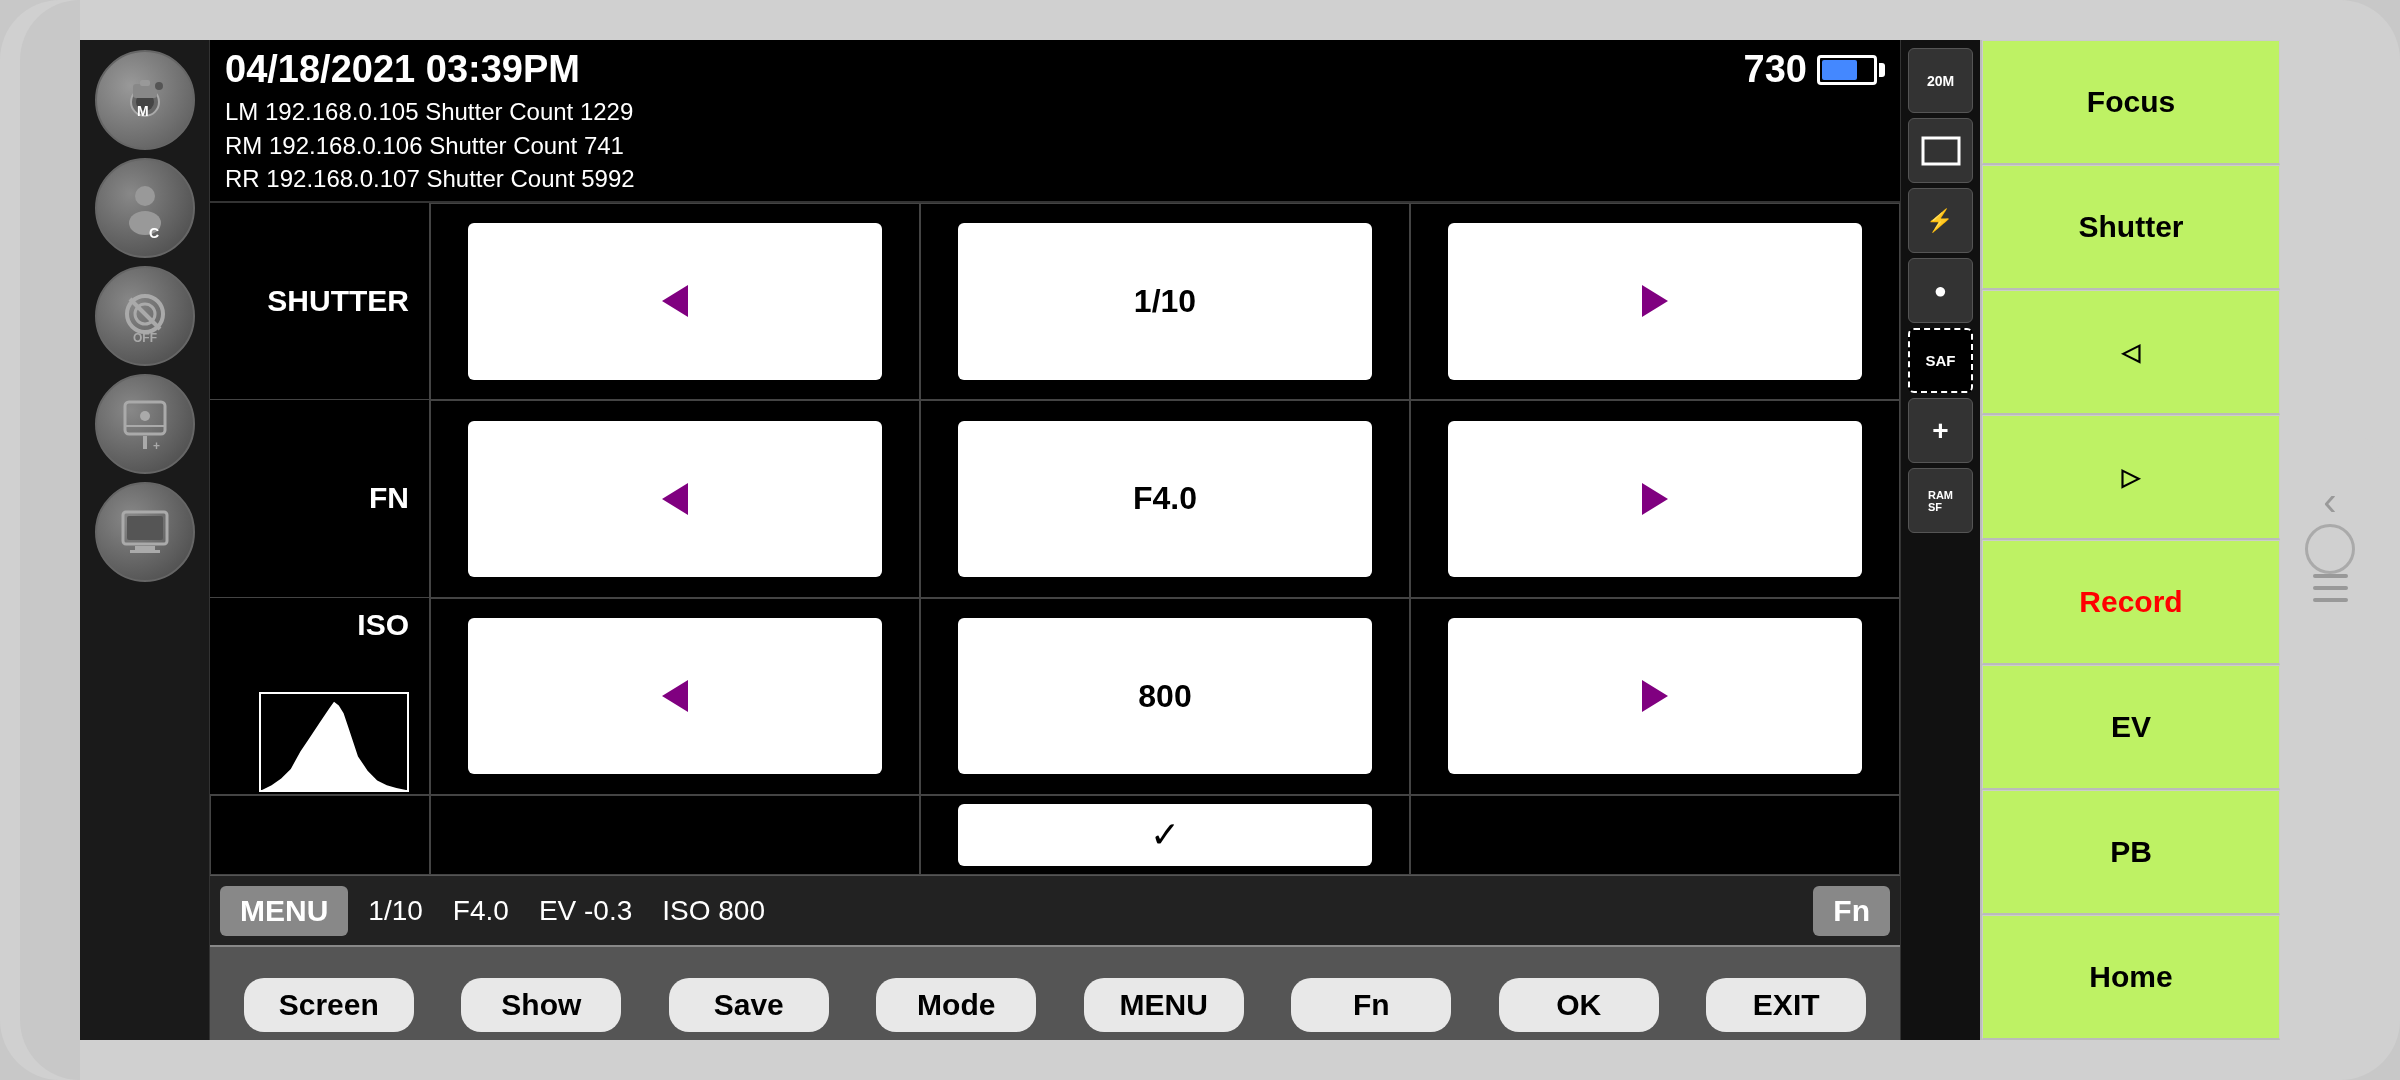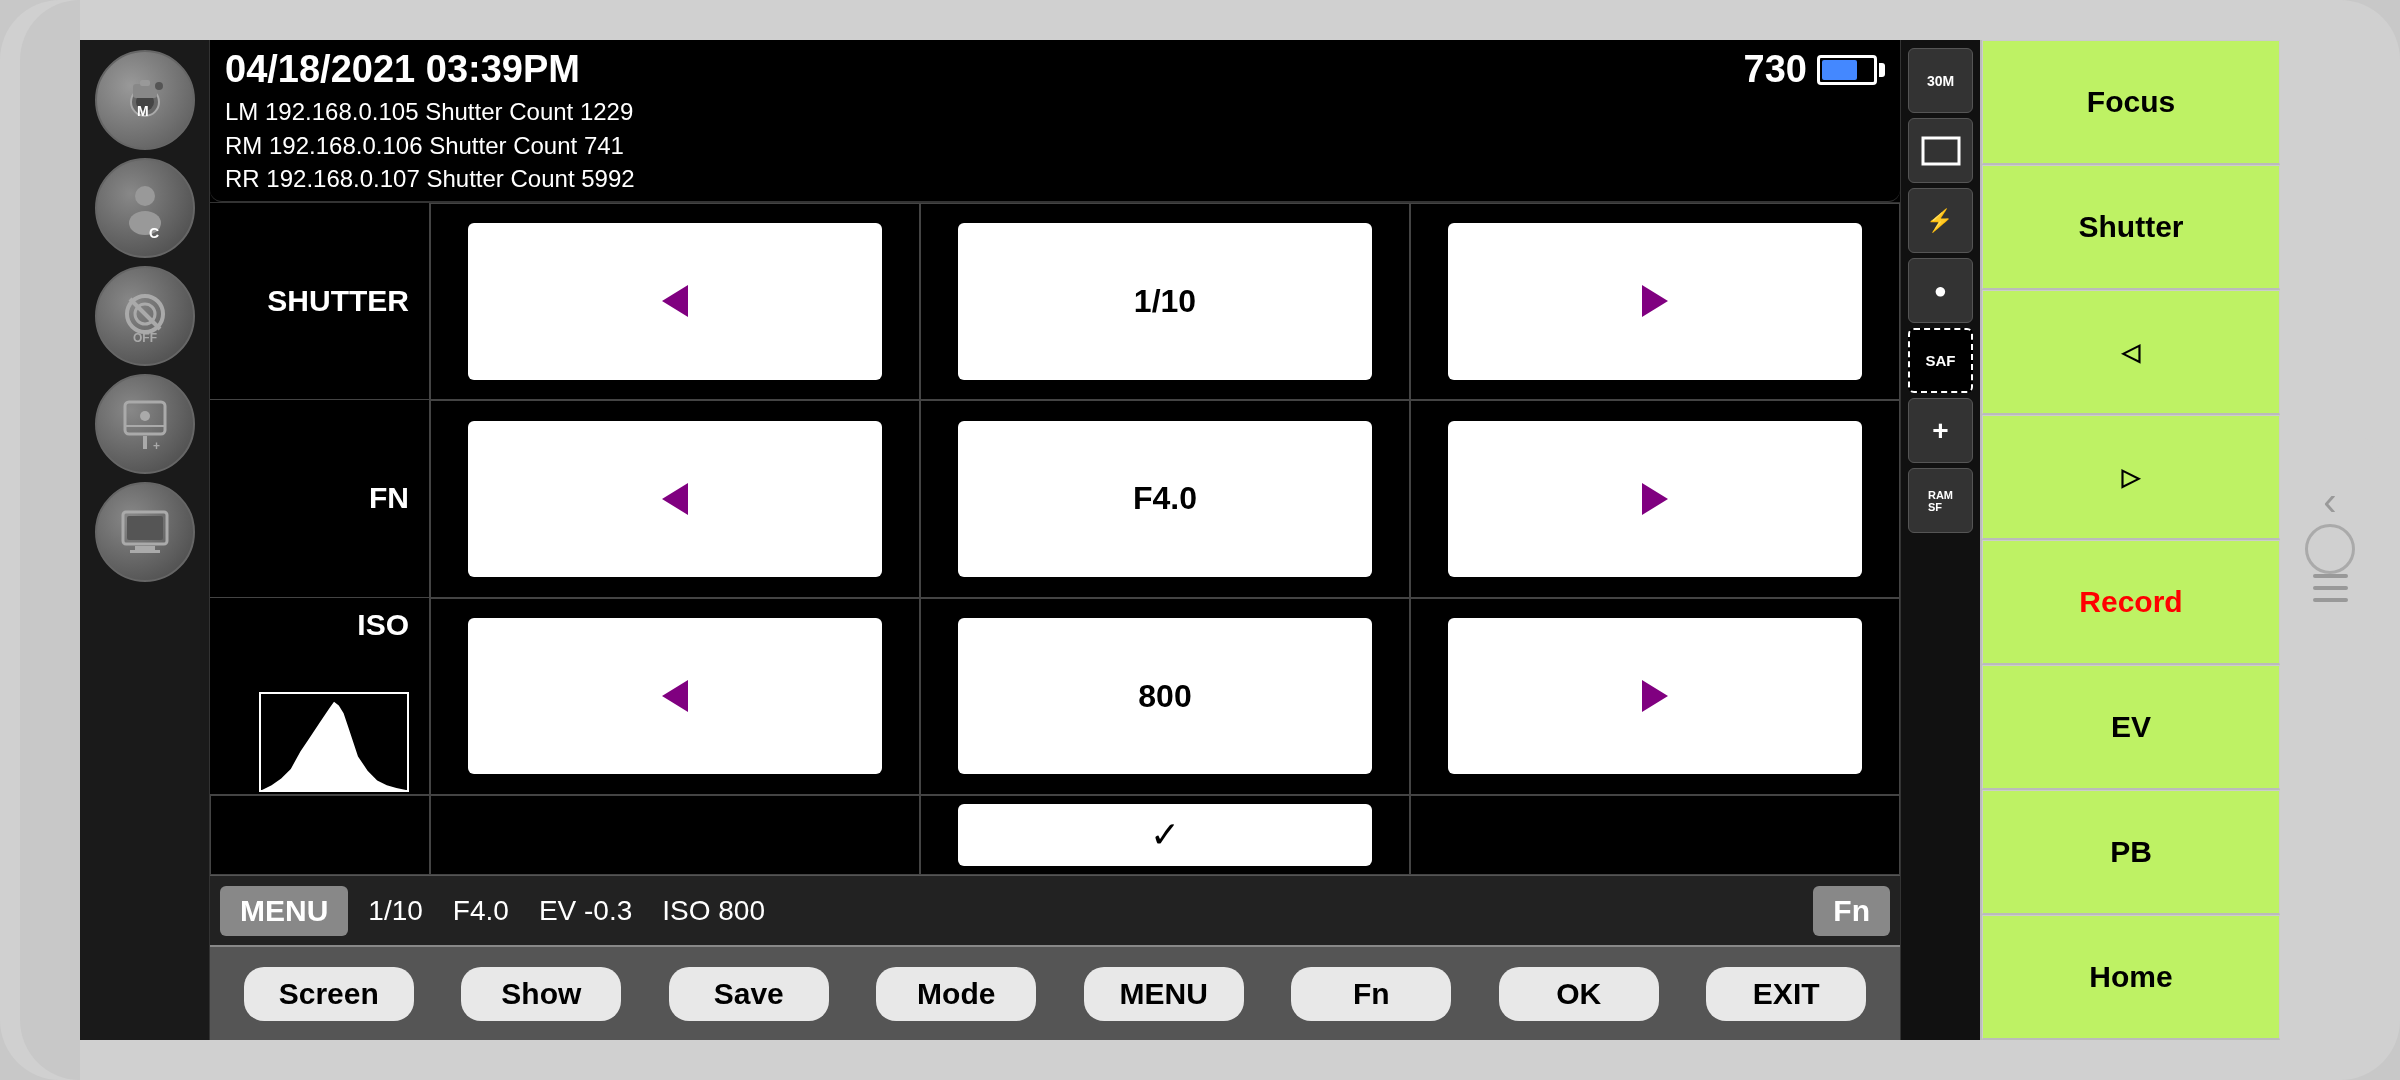--- a/index.html
+++ b/index.html
@@ -79,21 +79,20 @@
       background: #000;
       display: flex;
       flex-direction: column;
     }
 
     
     .top-info {
       padding: 8px 15px 5px 15px;
       color: white;
       border-bottom: 1px solid #333;
-      border-radius: 12px;
     }
 
     .top-row {
       display: flex;
       flex-direction: row;
       justify-content: space-between;
       align-items: center;
       margin-bottom: 4px;
     }
 
@@ -263,23 +262,23 @@
       font-weight: bold;
       border-radius: 6px;
     }
 
     
     .bottom-buttons {
       background: #555;
       height: 95px;
       display: flex;
       flex-direction: row;
-      align-items: center;
+      align-items: flex-end;
       justify-content: space-around;
-      padding: 16px 10px;
+      padding: 8px 10px;
       border-top: 2px solid #888;
     }
 
     .bottom-btn {
       background: #e8e8e8;
       color: #000;
       border: none;
       border-radius: 20px;
       padding: 10px 35px;
       font-size: 30px;
@@ -567,21 +566,21 @@
         <button class="bottom-btn">Save</button>
         <button class="bottom-btn">Mode</button>
         <button class="bottom-btn">MENU</button>
         <button class="bottom-btn">Fn</button>
         <button class="bottom-btn">OK</button>
         <button class="bottom-btn">EXIT</button>
       </div>
     </div>
 
     <div class="right-icons-strip">
-      <div class="strip-icon" style="font-size:14px; font-weight:bold;">30M</div>
+      <div class="strip-icon" style="font-size:14px; font-weight:bold;">20M</div>
       <div class="strip-icon">
         <svg width="40" height="30" viewBox="0 0 40 30">
           <rect x="2" y="2" width="36" height="26" fill="none" stroke="white" stroke-width="3"></rect>
         </svg>
       </div>
       <div class="strip-icon" style="font-size:22px;">⚡</div>
       <div class="strip-icon" style="font-size:22px;">●</div>
       <div class="strip-icon" style="font-size:15px; font-weight:bold; border: 2px dashed white; background:#000;">SAF</div>
       <div class="strip-icon" style="font-size:28px; font-weight:bold;">+</div>
       <div class="strip-icon" style="font-size:11px; font-weight:bold;">RAM<br>SF</div>

